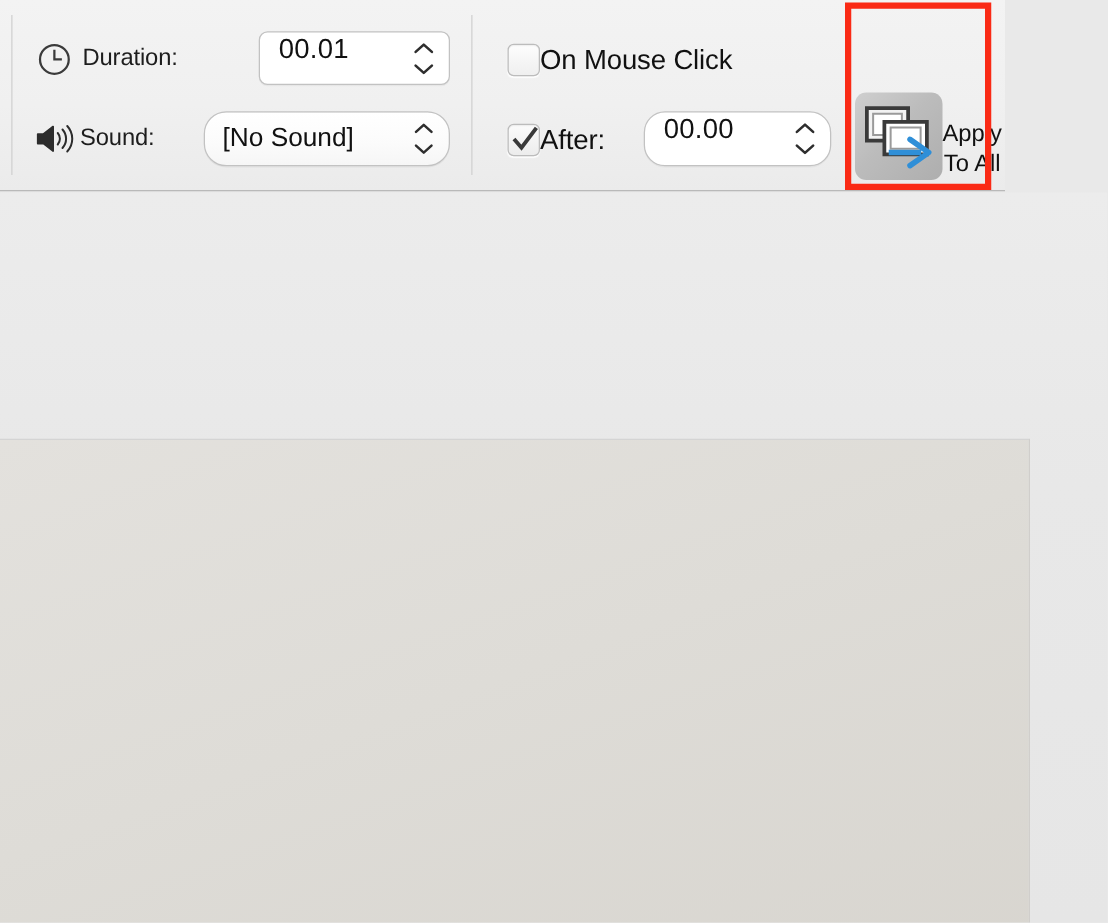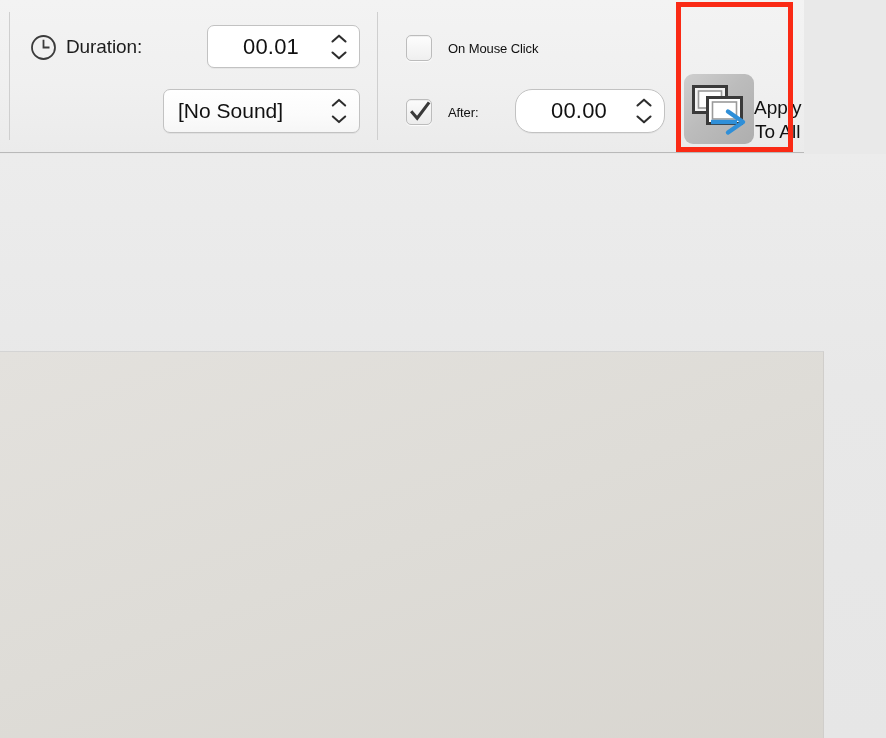--- a/index.html
+++ b/index.html
@@ -63,22 +63,20 @@
 
   
   .stepper {
     position: absolute;
     box-sizing: border-box;
     background: #ffffff;
     border: 1px solid #c2c2c2;
     border-radius: 7px;
     box-shadow: 0 1px 0 rgba(0,0,0,0.04);
     display: flex;
-    align-items: center;
-    padding-left: 20px;
   }
   .stepper .value {
     font-size: 22px;
     color: #111;
     padding-left: 15px;
     letter-spacing: 0.2px;
     white-space: nowrap;
   }
   .stepper-arrows {
     position: absolute;
@@ -102,21 +100,21 @@
   .stepper-after    { left: 515px; top: 89px; width: 150px; height: 44px; border-radius: 17px; }
 
   
   .popup {
     position: absolute;
     box-sizing: border-box;
     left: 163px; top: 89px;
     width: 197px; height: 44px;
     background: linear-gradient(to bottom, #ffffff 0%, #fbfbfb 60%, #f6f6f6 100%);
     border: 1px solid #c2c2c2;
-    border-radius: 7px;
+    border-radius: 18px;
     box-shadow: 0 1px 0 rgba(0,0,0,0.05);
     display: flex;
     align-items: center;
   }
   .popup .value {
     font-size: 21px;
     color: #111;
     padding-left: 14px;
     white-space: nowrap;
   }
@@ -138,24 +136,24 @@
     flex: 0 0 auto;
   }
   .checkbox.checked {
     background: linear-gradient(to bottom, #fbfbfb 0%, #ececec 100%);
   }
   .checkbox .tick {
     position: absolute;
     left: 2px; top: 1px;
   }
   .chk-label {
-    font-size: 13px;
+    font-size: 22px;
     color: #111;
     white-space: nowrap;
-    margin-left: 16px;
+    margin-left: 0;
     letter-spacing: -0.1px;
   }
 
   
   .apply-wrap {
     position: absolute;
     left: 676px; top: 2px;
     width: 117px; height: 150px;
     box-sizing: border-box;
     border: 5px solid #fa2a15;
@@ -239,20 +237,31 @@
           </svg>
         </span>
         <span class="chev">
           <svg width="18" height="11" viewBox="0 0 18 11">
             <path d="M2.5 3 L9 8.8 L15.5 3" fill="none" stroke="#2e2e2e" stroke-width="2.1" stroke-linecap="round" stroke-linejoin="round"></path>
           </svg>
         </span>
       </span>
     </div>
 
+    <div class="row row-sound">
+      <span class="leading-icon">
+        <svg width="32" height="28" viewBox="0 0 32 28">
+          <path d="M14.5 4.2 L6.8 10.2 L2.2 10.2 L2.2 17.8 L6.8 17.8 L14.5 23.8 Z" fill="#2c2c2c" stroke="#2c2c2c" stroke-width="1.4" stroke-linejoin="round"></path>
+          <path d="M18.2 9.4 A7 7 0 0 1 18.2 18.6" fill="none" stroke="#2c2c2c" stroke-width="1.6" stroke-linecap="round"></path>
+          <path d="M22.0 6.6 A11 11 0 0 1 22.0 21.4" fill="none" stroke="#2c2c2c" stroke-width="1.6" stroke-linecap="round"></path>
+          <path d="M25.8 3.8 A15 15 0 0 1 25.8 24.2" fill="none" stroke="#2c2c2c" stroke-width="1.6" stroke-linecap="round"></path>
+        </svg>
+      </span>
+      <span class="field-label">Sound:</span>
+    </div>
 
     <div class="popup">
       <span class="value">[No Sound]</span>
       <span class="stepper-arrows">
         <span class="chev">
           <svg width="18" height="11" viewBox="0 0 18 11">
             <path d="M2.8 8 L9 2.4 L15.2 8" fill="none" stroke="#2e2e2e" stroke-width="2" stroke-linecap="round" stroke-linejoin="round"></path>
           </svg>
         </span>
         <span class="chev">

